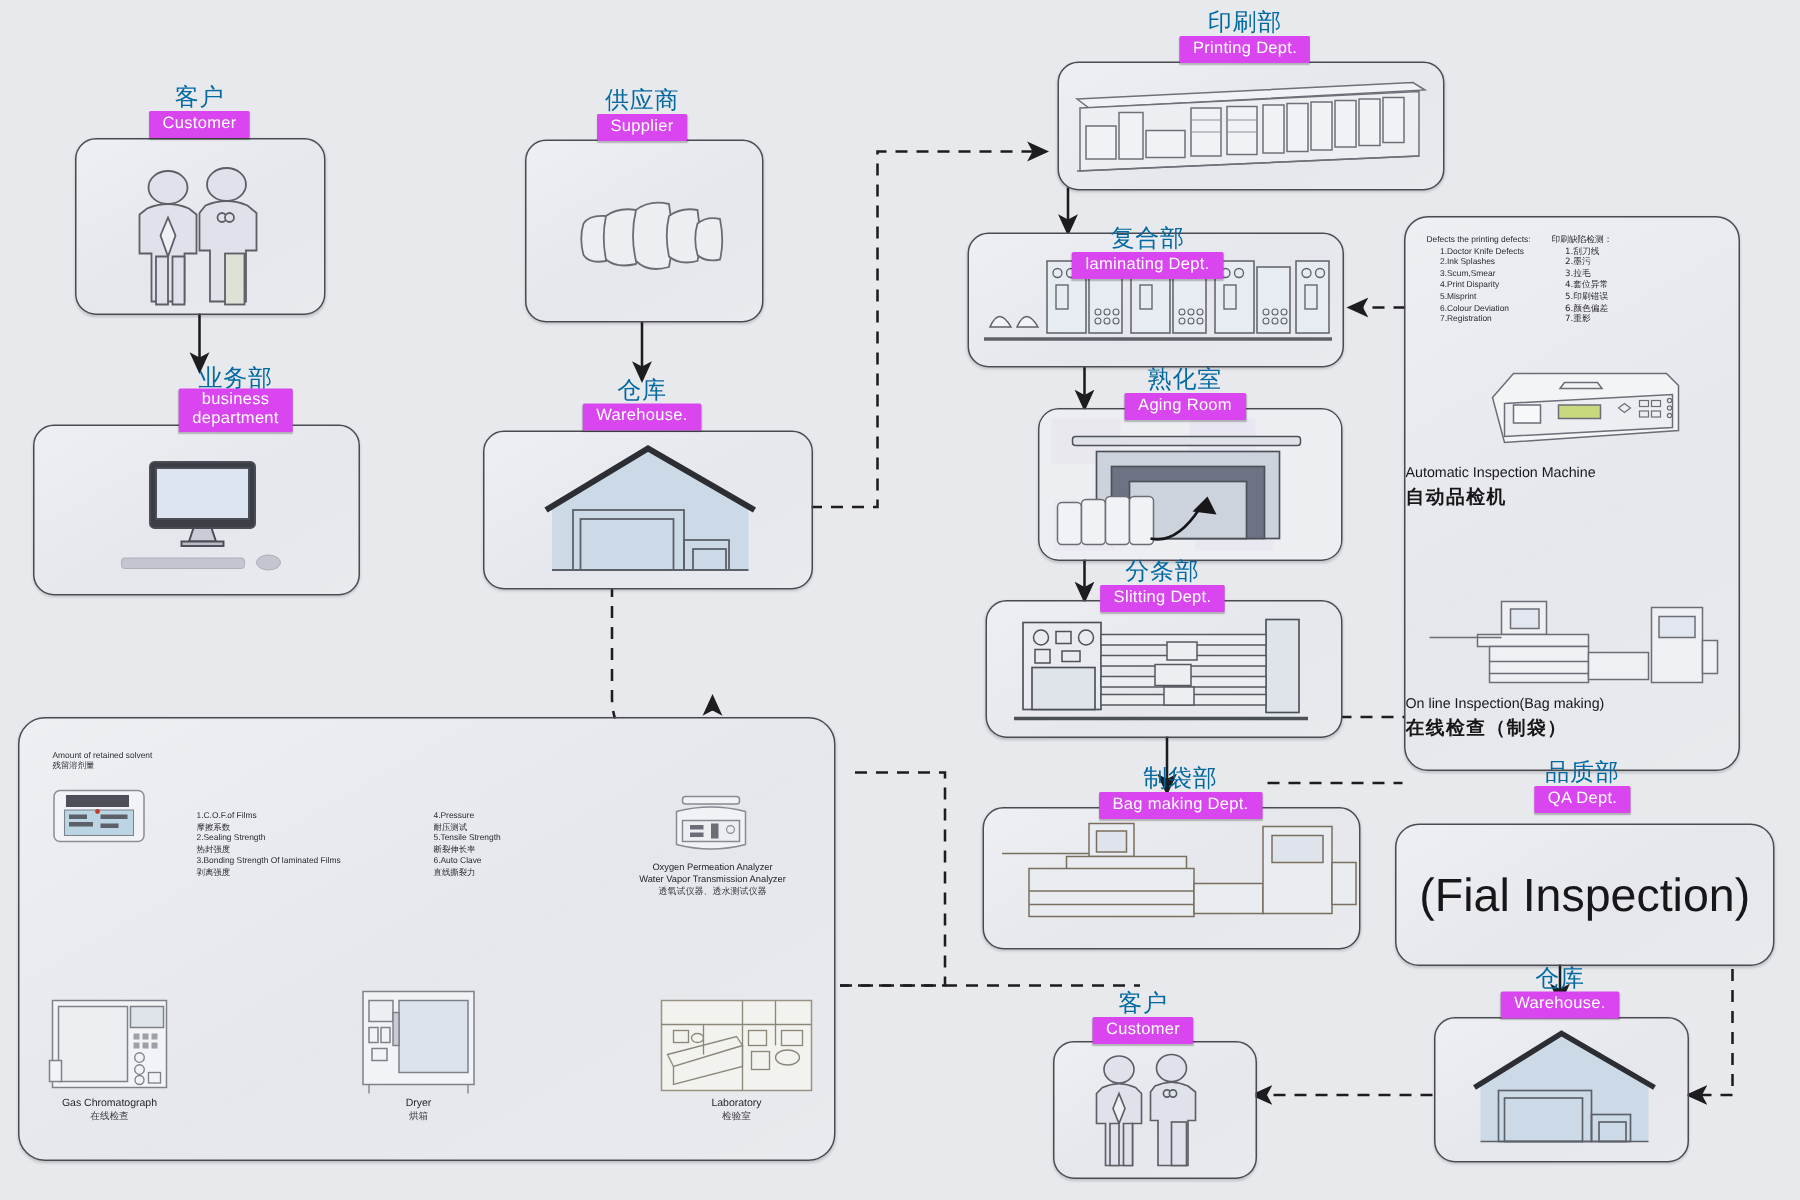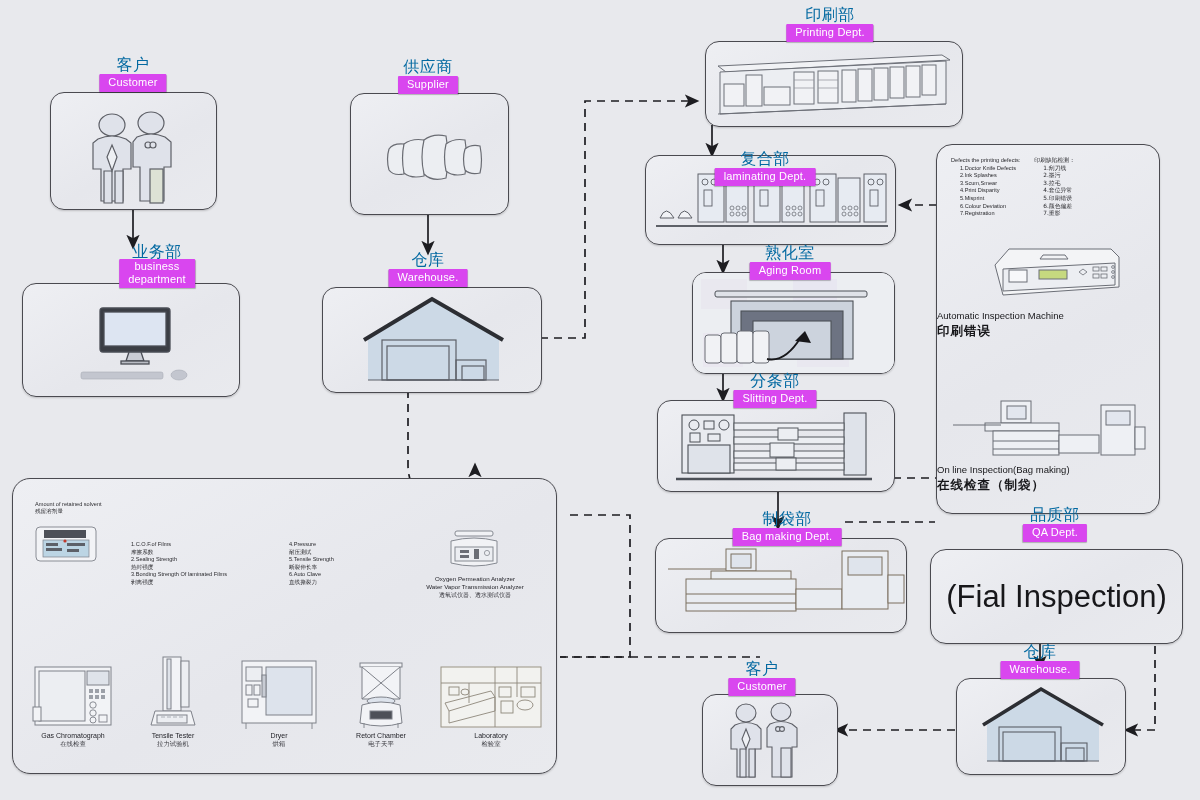--- a/index.html
+++ b/index.html
@@ -443,21 +443,21 @@
           <rect x="110" y="31" width="6" height="4"></rect>
             <rect x="118" y="31" width="6" height="4"></rect>
           <circle cx="130" cy="24" r="1.4"></circle>
             <circle cx="130" cy="29" r="1.4"></circle>
             <circle cx="130" cy="34" r="1.4"></circle>
         </g>
       </svg>
     </div>
     <div class="mach-label" style="top:164px;">
       <span class="e">Automatic Inspection Machine</span>
-      <span class="c">印刷错误</span>
+      <span class="c">自动品检机</span>
     </div>
 
     <div style="position:absolute;left:12px;top:250px;width:200px;height:66px;">
       <svg viewBox="0 0 200 66" style="width:100%;height:100%">
         <g fill="#eef0f4" stroke="#6b6e76" stroke-width="1">
           <rect x="52" y="6" width="30" height="22"></rect>
           <rect x="58" y="11" width="19" height="13" fill="#e2e6ee"></rect>
           <rect x="36" y="28" width="74" height="8"></rect>
           <rect x="44" y="36" width="66" height="24"></rect>
           <rect x="110" y="40" width="40" height="18"></rect>
@@ -608,38 +608,20 @@
               <circle cx="62" cy="54" r="3.2"></circle>
               <circle cx="62" cy="61" r="3"></circle>
             <rect x="68" y="56" width="8" height="7"></rect>
           </g>
         </svg>
       </div>
       <span class="e">Gas Chromatograph</span>
       <span class="c">在线检查</span>
     </div>
 
-    <div class="lab-item" style="left:112px;top:178px;width:96px;">
-      <div class="pic">
-        <svg width="60" height="76" viewBox="0 0 60 76">
-          <g fill="#f2f3f6" stroke="#7e8189" stroke-width="1">
-            <rect x="20" y="2" width="18" height="54"></rect>
-            <rect x="24" y="4" width="4" height="50" fill="#dfe3ea"></rect>
-            <rect x="38" y="6" width="8" height="46" fill="#eceef2"></rect>
-            <path d="M12,56 L48,56 L52,70 L8,70 Z"></path>
-            <rect x="14" y="60" width="30" height="8" fill="#eceef2"></rect>
-          </g>
-          <g fill="none" stroke="#9ca0a8" stroke-width=".8">
-            <path d="M18,62 h4 M24,62 h4 M30,62 h4 M36,62 h4"></path>
-          </g>
-        </svg>
-      </div>
-      <span class="e">Tensile Tester</span>
-      <span class="c">拉力试验机</span>
-    </div>
 
     <div class="lab-item" style="left:218px;top:178px;width:96px;">
       <div class="pic">
         <svg width="82" height="74" viewBox="0 0 82 74">
           <g fill="#f2f3f6" stroke="#7e8189" stroke-width="1">
             <rect x="4" y="4" width="74" height="62"></rect>
             <rect x="28" y="10" width="46" height="48" fill="#dde3ec"></rect>
             <rect x="8" y="10" width="16" height="14" fill="#eceef2"></rect>
             <rect x="8" y="28" width="6" height="10"></rect>
               <rect x="16" y="28" width="6" height="10"></rect>
@@ -648,39 +630,20 @@
           </g>
           <g fill="none" stroke="#7e8189" stroke-width=".9">
               <path d="M8,66 v6 M74,66 v6"></path>
             </g>
         </svg>
       </div>
       <span class="e">Dryer</span>
       <span class="c">烘箱</span>
     </div>
 
-    <div class="lab-item" style="left:318px;top:178px;width:100px;">
-      <div class="pic">
-        <svg width="66" height="74" viewBox="0 0 66 74">
-          <g fill="#f2f3f6" stroke="#7e8189" stroke-width="1">
-            <rect x="12" y="6" width="42" height="4"></rect>
-            <path d="M14,10 L14,42 L52,42 L52,10"></path>
-            <path d="M14,10 L52,42 M52,10 L14,42" fill="none"></path>
-            <ellipse cx="33" cy="44" rx="14" ry="4" fill="#dde3ec"></ellipse>
-            <path d="M14,48 q19,-6 38,0 l2,18 q-21,6 -42,0 z"></path>
-            <rect x="22" y="54" width="22" height="8" fill="#4d5058"></rect>
-          </g>
-          <g fill="none" stroke="#7e8189" stroke-width=".9">
-              <path d="M16,66 v5 M50,66 v5"></path>
-            </g>
-        </svg>
-      </div>
-      <span class="e">Retort Chamber</span>
-      <span class="c">电子天平</span>
-    </div>
 
     <div class="lab-item" style="left:420px;top:178px;width:116px;">
       <div class="pic">
         <svg width="104" height="66" viewBox="0 0 104 66">
           <rect x="2" y="2" width="100" height="60" fill="#f2f2ef" stroke="#9a9384" stroke-width="1"></rect>
           <g fill="none" stroke="#8d877a" stroke-width=".9">
             <path d="M2,18 h100 M56,2 v60 M78,2 v30 M30,18 v20"></path>
             <path d="M6,38 L52,26 L56,32 L10,46 Z"></path>
             <path d="M10,46 L10,58 L56,46 L56,32"></path>
             <rect x="10" y="22" width="10" height="8"></rect>

